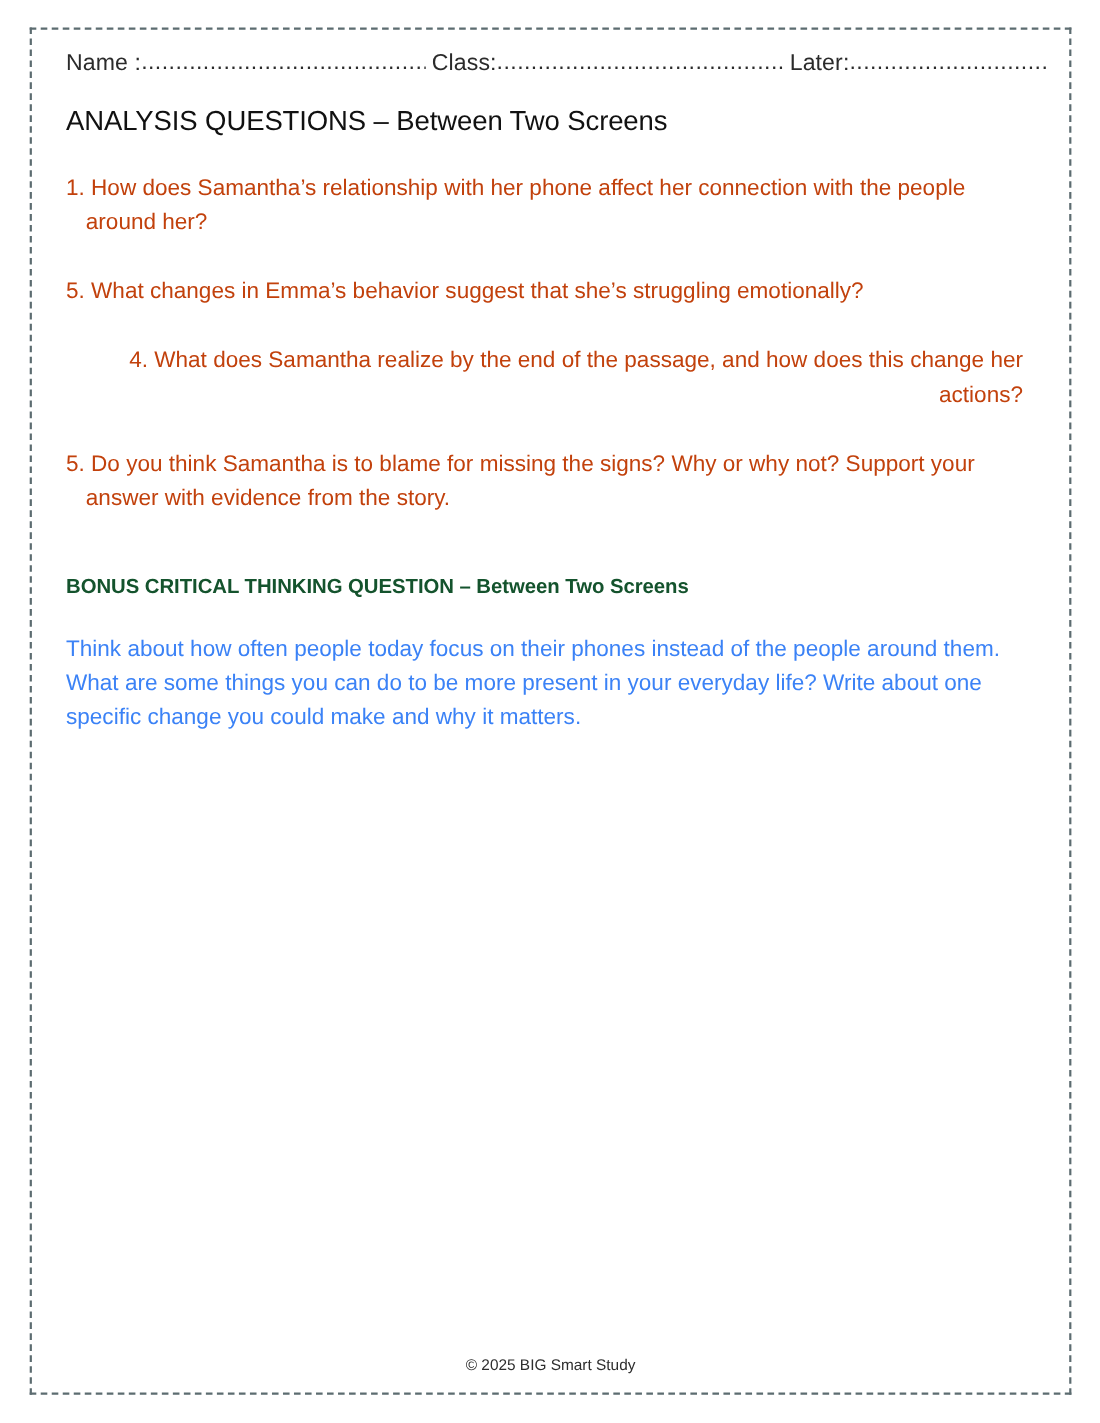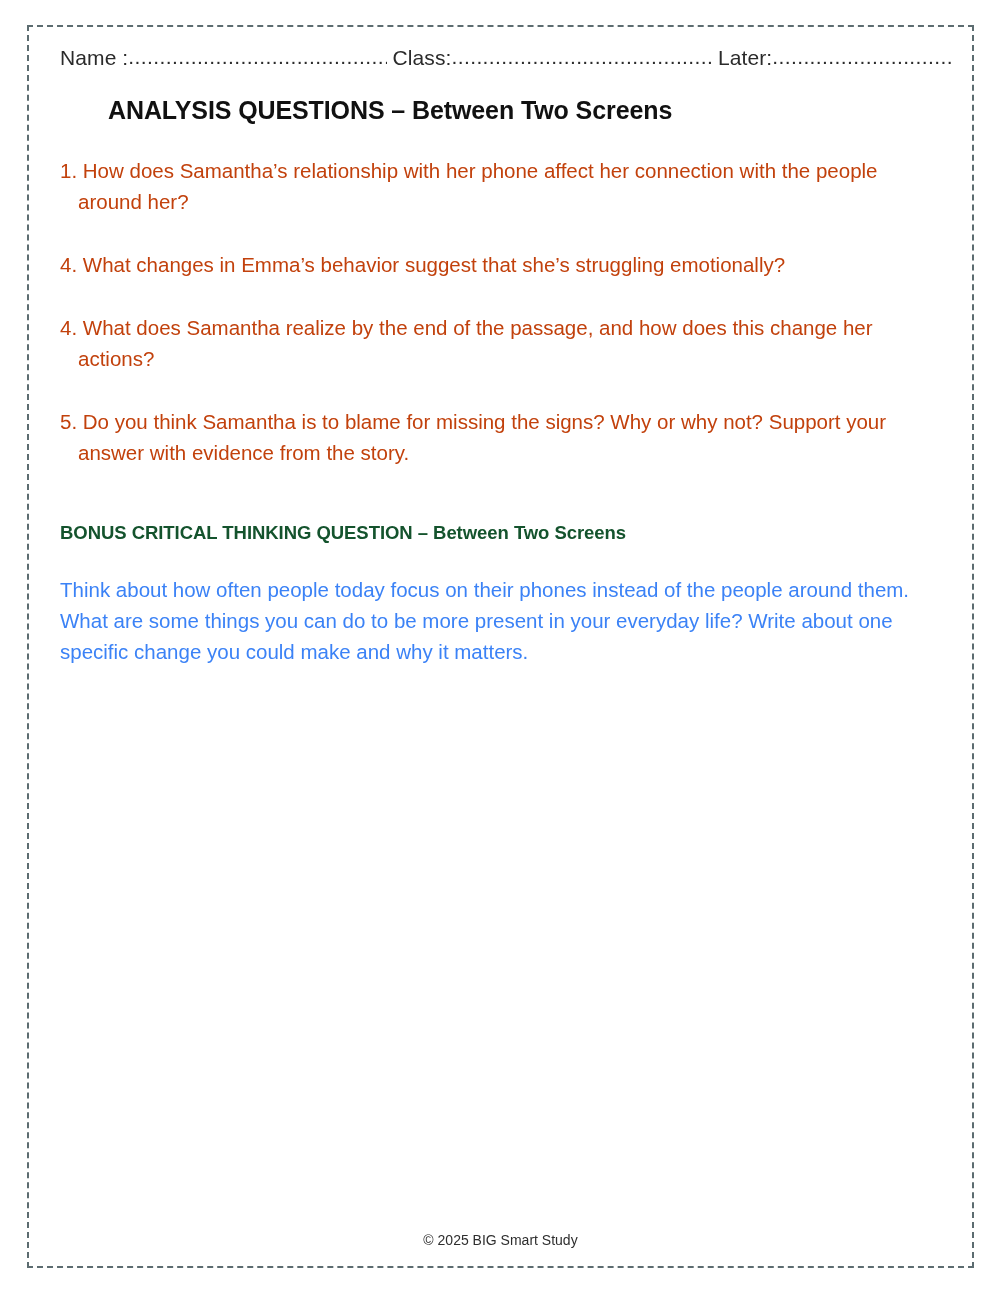--- a/index.html
+++ b/index.html
@@ -72,24 +72,23 @@
   .f-name .leader { width: 272px; }
   .f-class { margin-left: 5px; }
   .f-class .leader { width: 274px; }
   .f-date { margin-left: 5px; }
   .f-date .leader { width: 190px; }
 
   
   .title {
     margin-top: 26px;
     font-size: 25px;
-    font-weight: bold;
+    font-weight: normal;
     color: #111111;
     letter-spacing: -0.1px;
-    margin-left: 48px;
   }
 
   .bonus-heading {
     margin-top: 54px;
     font-size: 18.5px;
     font-weight: bold;
     color: #14532d;
     letter-spacing: -0.05px;
   }
 
@@ -102,21 +101,21 @@
     line-height: 31px;
     color: #c2410c;
     padding-left: 18px;
     text-indent: -18px;
     margin-bottom: 32px;
     max-width: 850px;
   }
   .question:last-child { margin-bottom: 1px; }
 
   .q1 { max-width: 806px; }
-  .q4 { max-width: 852px; }
+  .q4 { max-width: 852px; text-align: right; }
   .q5 { max-width: 862px; }
 
   
   .bonus-prompt {
     margin-top: 30px;
     font-size: 20.5px;
     line-height: 31px;
     color: #3b82f6;
     width: 884px;
   }
@@ -153,21 +152,21 @@
       <span class="field f-date">
         <span class="field-label">Later:</span>
         <span class="leader">..................................................................................</span>
       </span>
     </div>
 
     <div class="title">ANALYSIS QUESTIONS – Between Two Screens</div>
 
     <div class="questions">
       <div class="question q1">1. How does Samantha’s relationship with her phone affect her connection with the people around her?</div>
-      <div class="question q2">4. What changes in Emma’s behavior suggest that she’s struggling emotionally?</div>
+      <div class="question q2">5. What changes in Emma’s behavior suggest that she’s struggling emotionally?</div>
       <div class="question q4">4. What does Samantha realize by the end of the passage, and how does this change her actions?</div>
       <div class="question q5">5. Do you think Samantha is to blame for missing the signs? Why or why not? Support your answer with evidence from the story.</div>
     </div>
 
     <div class="bonus-heading">BONUS CRITICAL THINKING QUESTION – Between Two Screens</div>
     <div class="bonus-prompt">Think about how often people today focus on their phones instead of the people around them. What are some things you can do to be more present in your everyday life? Write about one specific change you could make and why it matters.</div>
 
   </div>
 
   <div class="footer">© 2025 BIG Smart Study</div>

